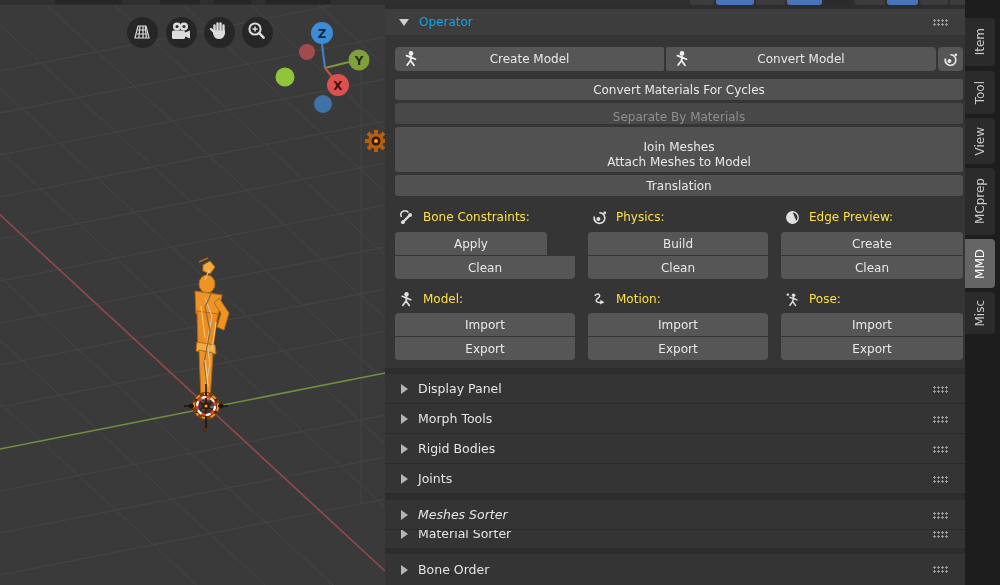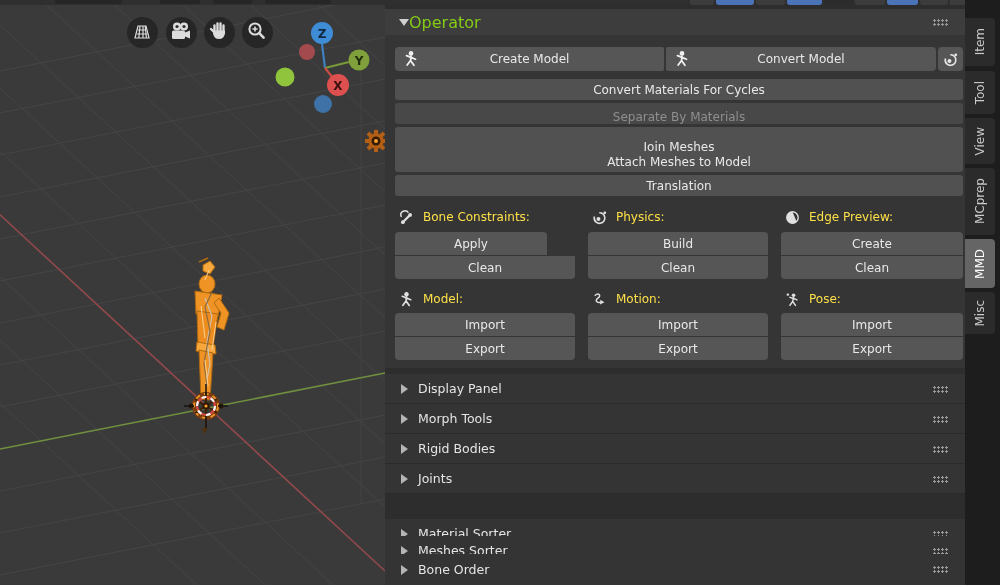--- a/index.html
+++ b/index.html
@@ -17,21 +17,21 @@
   
   #sidebar{position:absolute;left:385px;top:0;width:580px;height:585px;background:#2d2d2d;overflow:hidden;}
   #sb-topstrip{position:absolute;left:0;top:0;width:580px;height:5px;background:#2f2f30;}
   .sb-sliver{position:absolute;top:0;height:5px;border-radius:0 0 3px 3px;}
   #op-header{position:absolute;left:0;top:9px;width:580px;height:26px;background:#3d3d3d;
     display:flex;align-items:center;}
   .tri-down{width:0;height:0;border-left:5px solid transparent;border-right:5px solid transparent;
     border-top:7px solid #cfcfcf;margin-left:14px;}
   .tri-right{width:0;height:0;border-top:5px solid transparent;border-bottom:5px solid transparent;
     border-left:7px solid #b5b5b5;margin-left:16px;}
-  #op-header .title{color:#84cc16;font-size:16px;}
+  #op-header .title{color:#0ea5e9;font-size:12px;margin-left:10px;}
   .grip{width:16px;height:7px;background-image:radial-gradient(circle at 1.5px 1.5px,#989898 1px,transparent 1.4px);
     background-size:4px 4px;}
   #op-header .grip{position:absolute;right:16px;top:10px;}
   #op-body{position:absolute;left:0;top:35px;width:580px;height:333px;background:#353536;}
 
   .btn{position:absolute;background:#565656;color:#e9e9e9;font-size:12px;display:flex;
     align-items:center;justify-content:center;border-radius:4px;cursor:default;}
   .btn .ic{position:absolute;left:7px;top:3px;}
   .btn.stack{background:#515152;border-radius:3px;}
   .btn.disabled{background:#484848;color:#8f8f8f;align-items:flex-end;}
@@ -352,21 +352,21 @@
     <div class="fold-row" style="top:464px;">
       <div class="tri-right"></div>
       <div class="label">Joints</div>
       <div class="grip"></div>
     </div>
     <div class="fold-row" style="top:494px;margin-top:25px;">
       <div class="tri-right"></div>
       <div class="label">Material Sorter</div>
       <div class="grip"></div>
     </div>
-    <div class="fold-row" style="top:536px;">
+    <div class="fold-row" style="top:500px;font-style:italic;">
       <div class="tri-right"></div>
       <div class="label">Meshes Sorter</div>
       <div class="grip"></div>
     </div>
     <div class="fold-row" style="top:554px;height:31px;border-bottom:none;">
       <div class="tri-right"></div>
       <div class="label">Bone Order</div>
       <div class="grip"></div>
     </div>
   </div>

